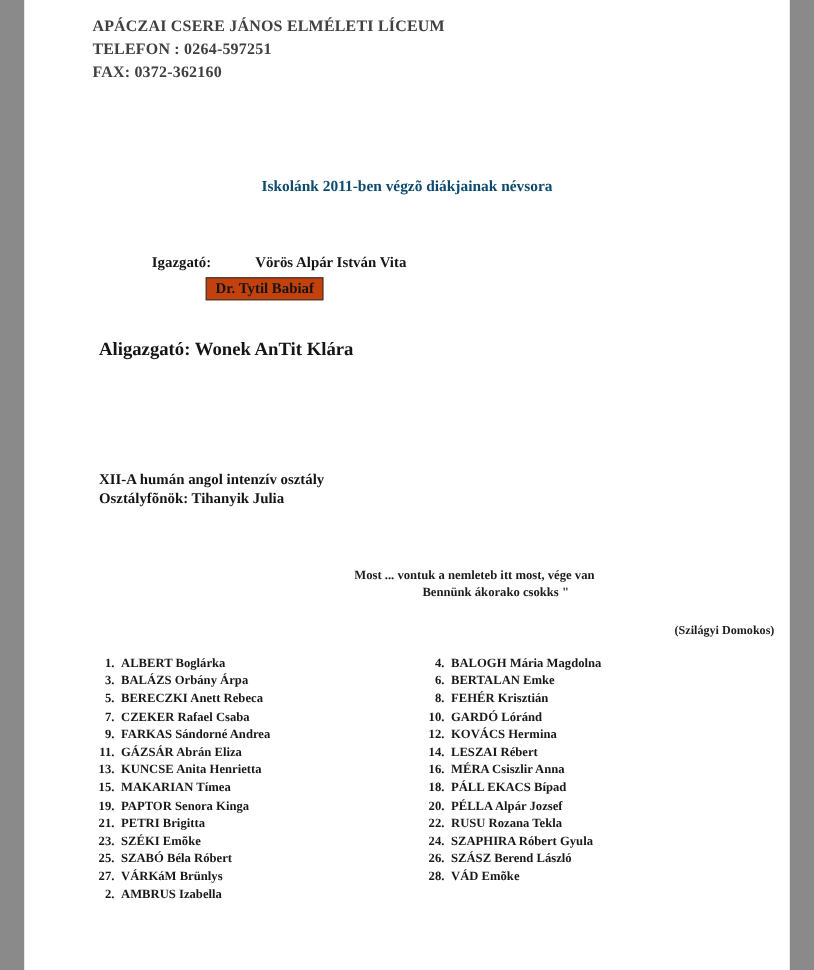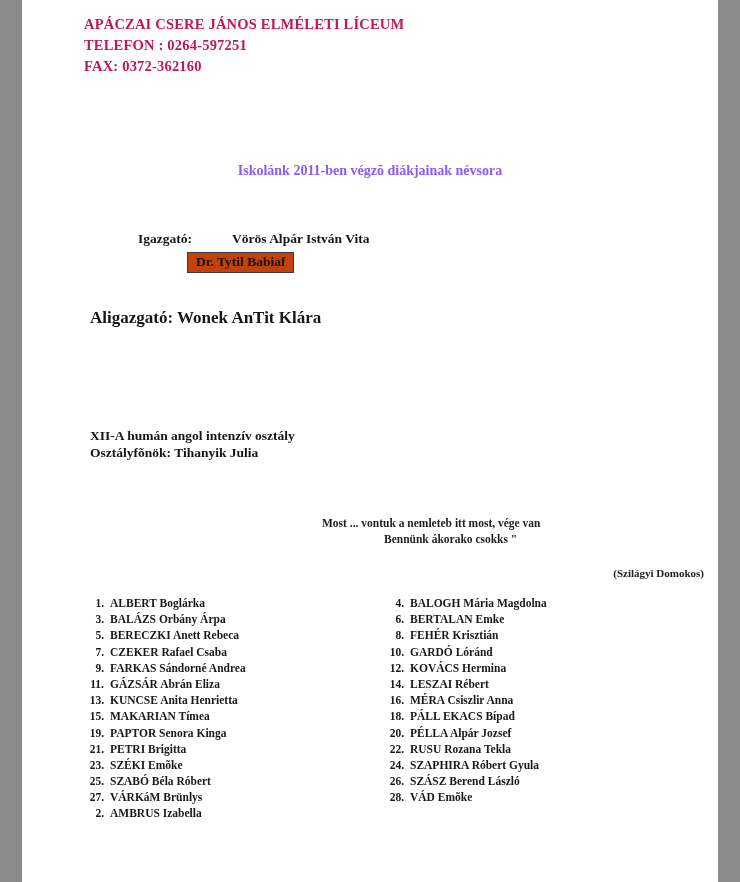--- a/index.html
+++ b/index.html
@@ -28,33 +28,33 @@
     -webkit-filter: blur(0.7px);
   }
   .hdr {
     position: absolute;
     left: 62px;
     top: 14px;
     font-weight: bold;
     font-size: 14.5px;
     line-height: 21px;
     letter-spacing: 0.2px;
-    color: #be185d;
+    color: #404040;
   }
   .hdr div { white-space: nowrap; }
 
   .doc-title {
     position: absolute;
     left: 0;
     top: 163px;
     width: 696px;
     text-align: center;
     font-weight: bold;
     font-size: 14px;
-    color: #8b5cf6;
+    color: #0c4a6e;
   }
 
   .role-block {
     position: absolute;
     left: 68px;
     top: 231px;
     font-weight: bold;
     font-size: 13.5px;
     color: #151515;
   }

